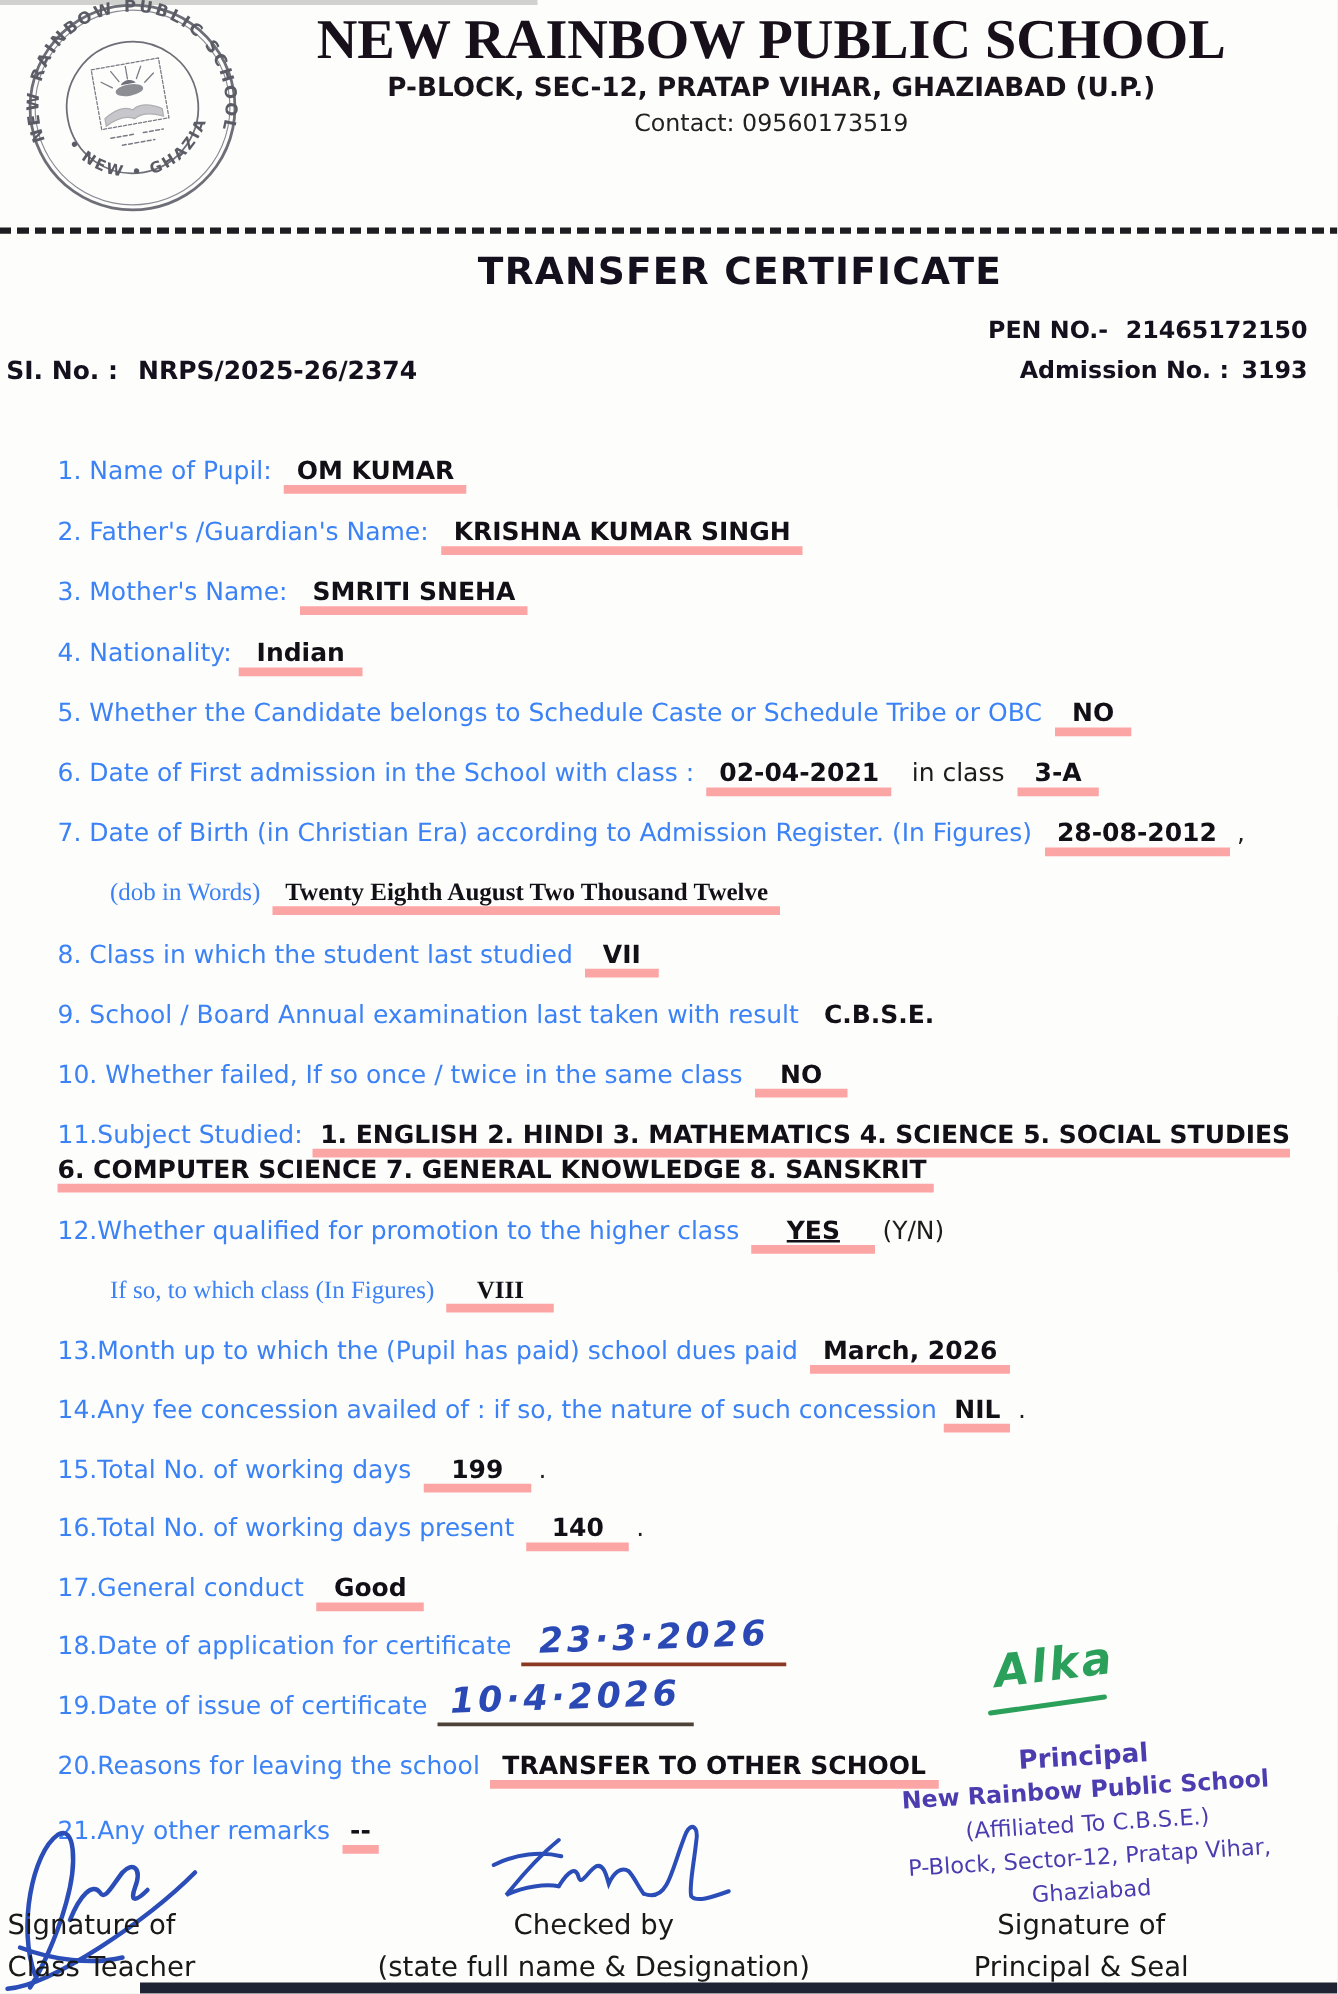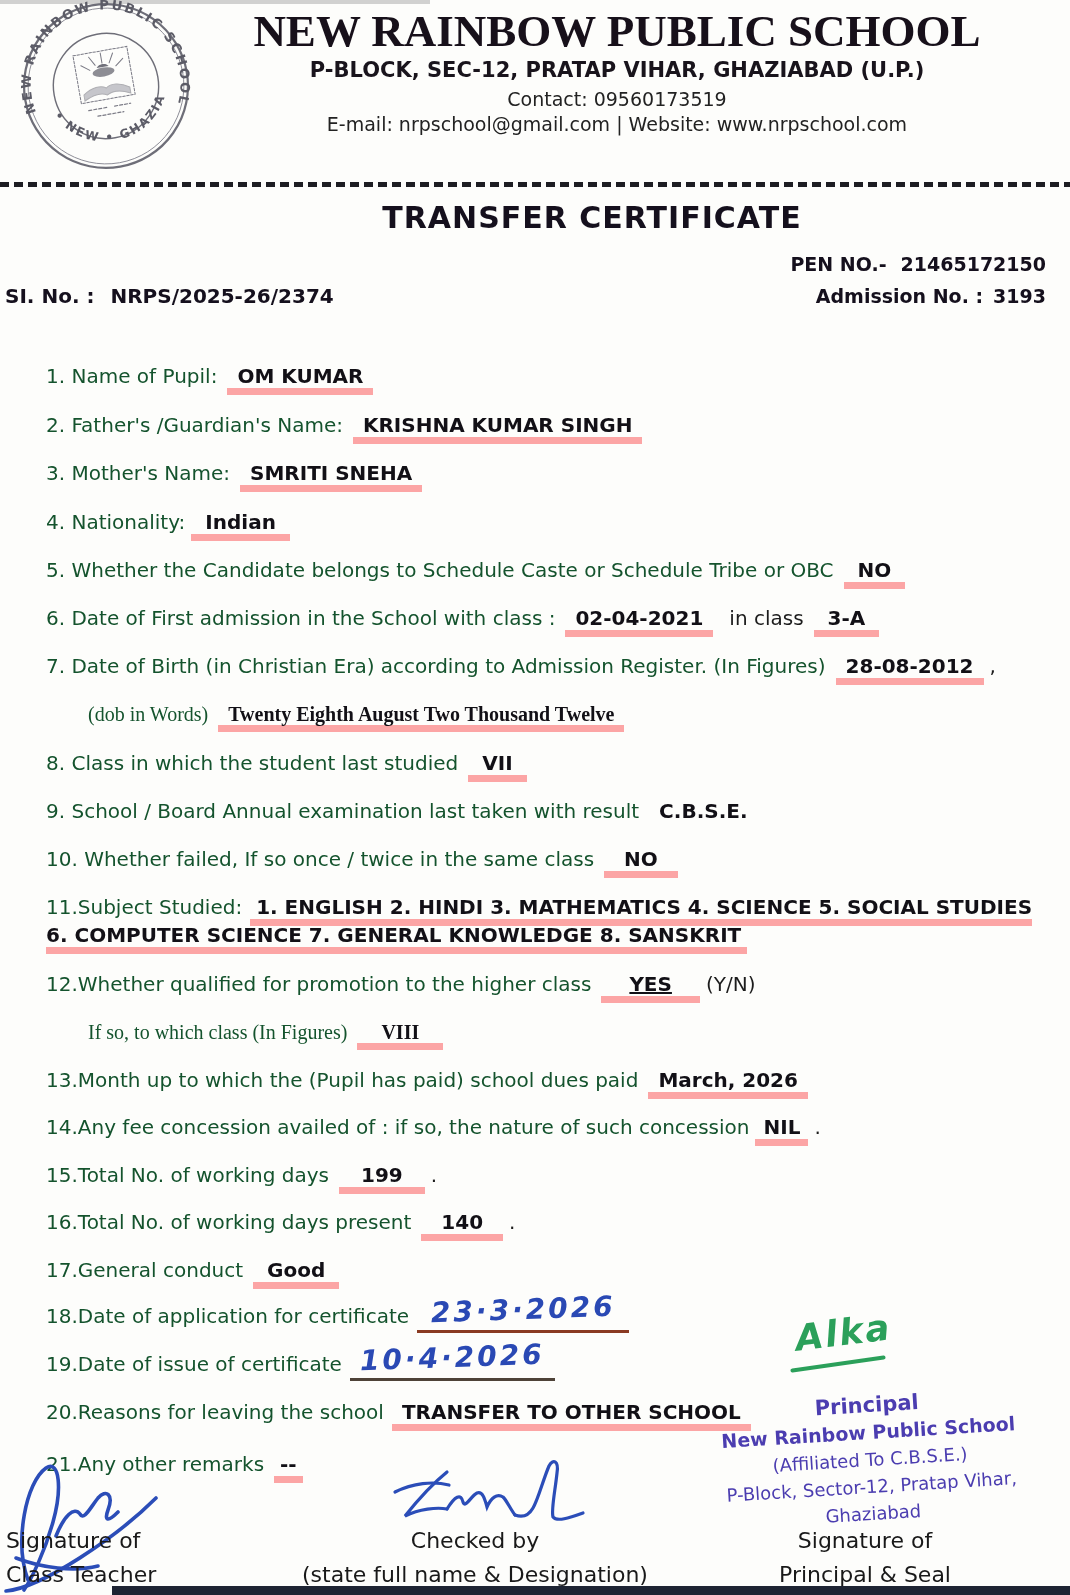--- a/index.html
+++ b/index.html
@@ -34,21 +34,21 @@
   .pen-row{position:absolute;top:253px;right:24px;font-size:19px;font-weight:bold;color:#15101d;}
   .pen-row .v{margin-left:14px;}
   .si-row{position:absolute;top:284px;left:5px;right:24px;font-size:20px;font-weight:bold;color:#15101d;}
   .si-row .v{margin-left:16px;}
   .adm{position:absolute;top:285px;right:24px;font-size:19px;font-weight:bold;color:#15101d;}
   .adm .v{margin-left:10px;}
 
   
   .item{position:absolute;left:46px;right:20px;font-size:20px;line-height:28px;color:#1c1c1c;}
   .item.ind{left:88px;font-family:Liberation Serif, serif;}
-  .lbl{color:#14532d;}
+  .lbl{color:#3b82f6;}
   .val{
     font-weight:bold;color:#121016;border-bottom:7px solid #fca5a5;
     padding:0 10px;margin-left:10px;
   }
   .val.nou{border-bottom:none;}
   .mid{margin-left:16px;}
   .sfx{margin-left:6px;}
   .w14{padding:0 14px;} .w20{padding:0 20px;} .w22{padding:0 22px;}
   .w24{padding:0 24px;} .w28{padding:0 28px;text-decoration:underline;}
   .hval{
@@ -128,21 +128,20 @@
           <line x1="72" y1="113" x2="98" y2="113"></line>
         </g>
       </g>
     </svg>
   </div>
 
   <div class="hdr">
     <div class="school-name">NEW RAINBOW PUBLIC SCHOOL</div>
     <div class="addr">P-BLOCK, SEC-12, PRATAP VIHAR, GHAZIABAD (U.P.)</div>
     <div class="contact">Contact:  09560173519</div>
-    <div class="email">E-mail: nrpschool@gmail.com | Website: www.nrpschool.com</div>
   </div>
 
   <div class="dashes"></div>
 
   <div class="cert-title">TRANSFER CERTIFICATE</div>
 
   <div class="pen-row">
     <span>PEN NO.-</span><span class="v">21465172150</span>
   </div>
   <div class="si-row">

